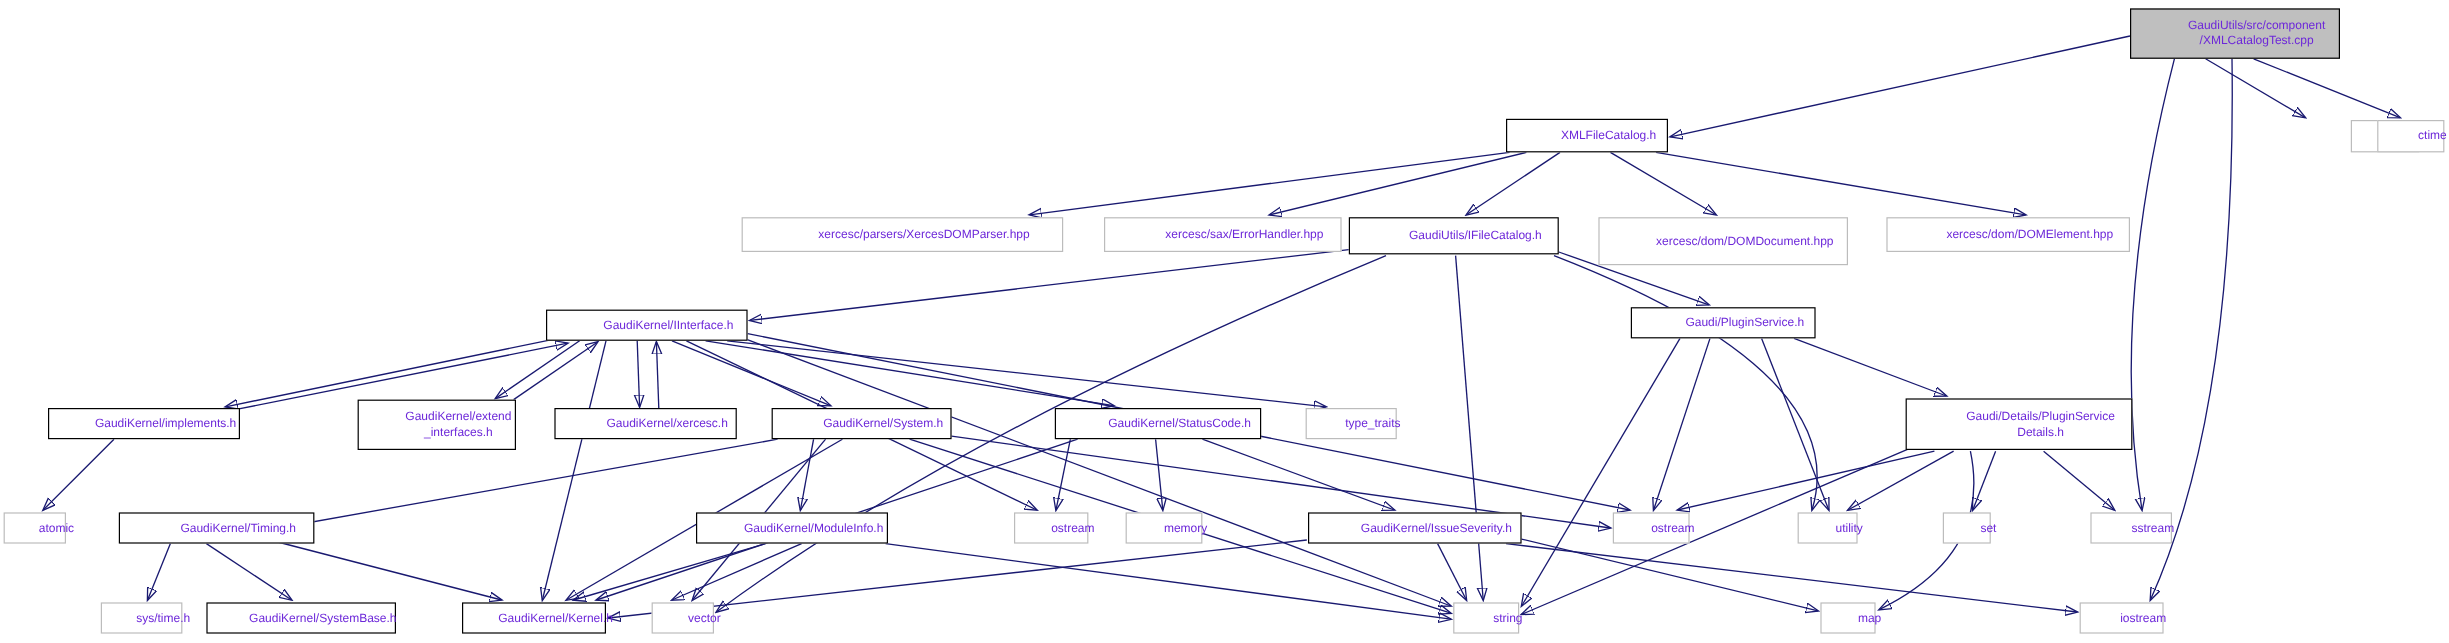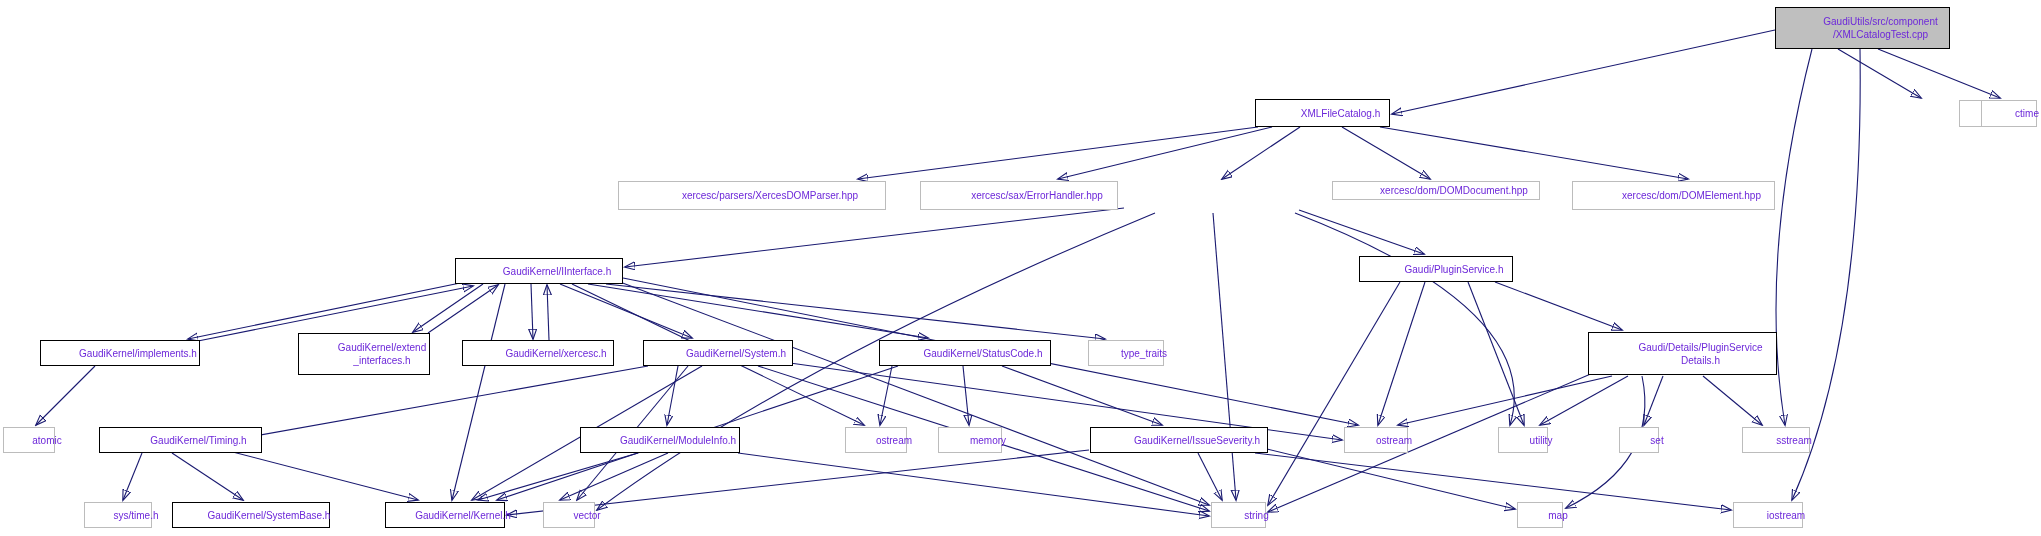--- a/index.html
+++ b/index.html
@@ -87,21 +87,22 @@
       <path d="M1255,453 L1731,510" marker-end="url(#arr)"></path>
     </svg>
   <div id="nodes">
       <div class="node main" style="left: 1775px; top: 7px; width: 175px; height: 42px;">GaudiUtils/src/component
 /XMLCatalogTest.cpp</div>
       <div class="node ext" style="left: 1959px; top: 100px; width: 57px; height: 27px;">cstdio</div>
       <div class="node ext" style="left: 1981px; top: 100px; width: 56px; height: 27px;">ctime</div>
       <div class="node doc" style="left: 1255px; top: 99px; width: 135px; height: 28px;">XMLFileCatalog.h</div>
       <div class="node ext" style="left: 618px; top: 181px; width: 268px; height: 29px;">xercesc/parsers/XercesDOMParser.hpp</div>
       <div class="node ext" style="left: 920px; top: 181px; width: 198px; height: 29px;">xercesc/sax/ErrorHandler.hpp</div>
-      <div class="node ext" style="left: 1332px; top: 181px; width: 208px; height: 19px;">xercesc/dom/DOMDocument.hpp</div>
+      <div class="node doc" style="left: 1124px; top: 181px; width: 175px; height: 31px;">GaudiUtils/IFileCatalog.h</div>
+      <div class="node ext" style="left: 1332px; top: 181px; width: 208px; height: 40px;">xercesc/dom/DOMDocument.hpp</div>
       <div class="node ext" style="left: 1572px; top: 181px; width: 203px; height: 29px;">xercesc/dom/DOMElement.hpp</div>
       <div class="node doc" style="left: 455px; top: 258px; width: 168px; height: 26px;">GaudiKernel/IInterface.h</div>
       <div class="node doc" style="left: 1359px; top: 256px; width: 154px; height: 26px;">Gaudi/PluginService.h</div>
       <div class="node doc" style="left: 40px; top: 340px; width: 160px; height: 26px;">GaudiKernel/implements.h</div>
       <div class="node doc" style="left: 298px; top: 333px; width: 132px; height: 42px;">GaudiKernel/extend
 _interfaces.h</div>
       <div class="node doc" style="left: 462px; top: 340px; width: 152px; height: 26px;">GaudiKernel/xercesc.h</div>
       <div class="node doc" style="left: 643px; top: 340px; width: 150px; height: 26px;">GaudiKernel/System.h</div>
       <div class="node doc" style="left: 879px; top: 340px; width: 172px; height: 26px;">GaudiKernel/StatusCode.h</div>
       <div class="node ext" style="left: 1088px; top: 340px; width: 76px; height: 26px;">type_traits</div>

